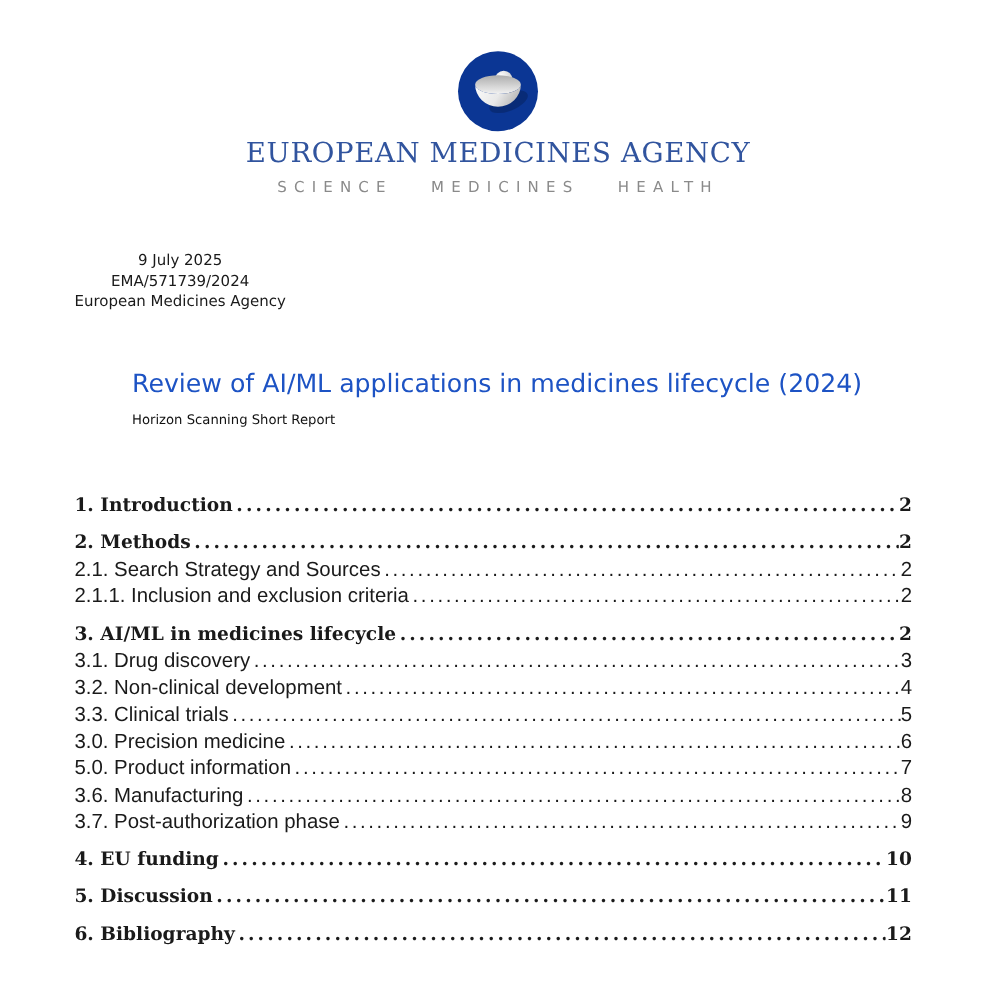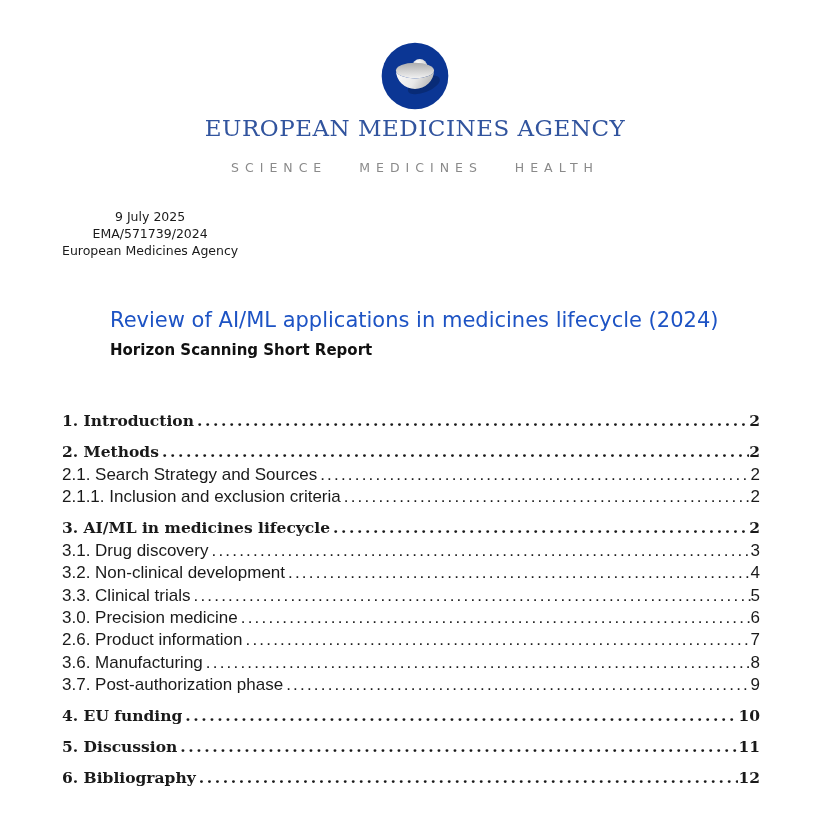--- a/index.html
+++ b/index.html
@@ -17,21 +17,21 @@
   .logo-svg { display: block; margin: 0 auto; }
   .wordmark {
     margin-top: 5px;
     font-family: "DejaVu Serif", "Liberation Serif", serif;
     font-size: 23px; line-height: 27px;
     color: var(--wordmark-color, #31549e);
     letter-spacing: 0.5px;
     white-space: nowrap;
   }
   .tagline {
-    margin-top: 18px;
+    margin-top: 6px;
     font-size: 12.5px; line-height: 15px;
     color: var(--tagline-color, #8a8a8a);
     letter-spacing: 6px;
     word-spacing: 22px;
     white-space: nowrap;
   }
 
   
   .meta {
     position: absolute; left: 62px; top: 208px;
@@ -43,23 +43,22 @@
   
   .title-block { position: absolute; left: 62px; top: 306px; margin-left: 48px; }
   .doc-title {
     font-size: 21px; line-height: 28px;
     font-weight: 400;
     color: var(--title-color, #1d53c4);
     white-space: nowrap;
   }
   .doc-subtitle {
     margin-top: 6px;
-    font-size: 15px; line-height: 20px;
+    font-size: 11px; line-height: 20px;
     color: #111111;
-    font-weight: bold;
   }
 
   
   .toc { position: absolute; left: 62px; top: 409px; width: 698px; }
   .toc-row { display: flex; align-items: flex-start; cursor: pointer; }
   .toc-row.lvl1 {
     font-family: "DejaVu Serif", "Liberation Serif", serif;
     font-weight: bold;
     font-size: 15.5px; line-height: 24px;
     margin-top: 7px;
@@ -160,21 +159,21 @@
       <span class="toc-label">3.3. Clinical trials</span>
       <span class="toc-dots"></span>
       <span class="toc-page">5</span>
     </div>
     <div class="toc-row lvl2">
       <span class="toc-label">3.0. Precision medicine</span>
       <span class="toc-dots"></span>
       <span class="toc-page">6</span>
     </div>
     <div class="toc-row lvl2">
-      <span class="toc-label">2.6. Product information</span>
+      <span class="toc-label">5.0. Product information</span>
       <span class="toc-dots"></span>
       <span class="toc-page">7</span>
     </div>
     <div class="toc-row lvl2">
       <span class="toc-label">3.6. Manufacturing</span>
       <span class="toc-dots"></span>
       <span class="toc-page">8</span>
     </div>
     <div class="toc-row lvl2">
       <span class="toc-label">3.7. Post-authorization phase</span>

